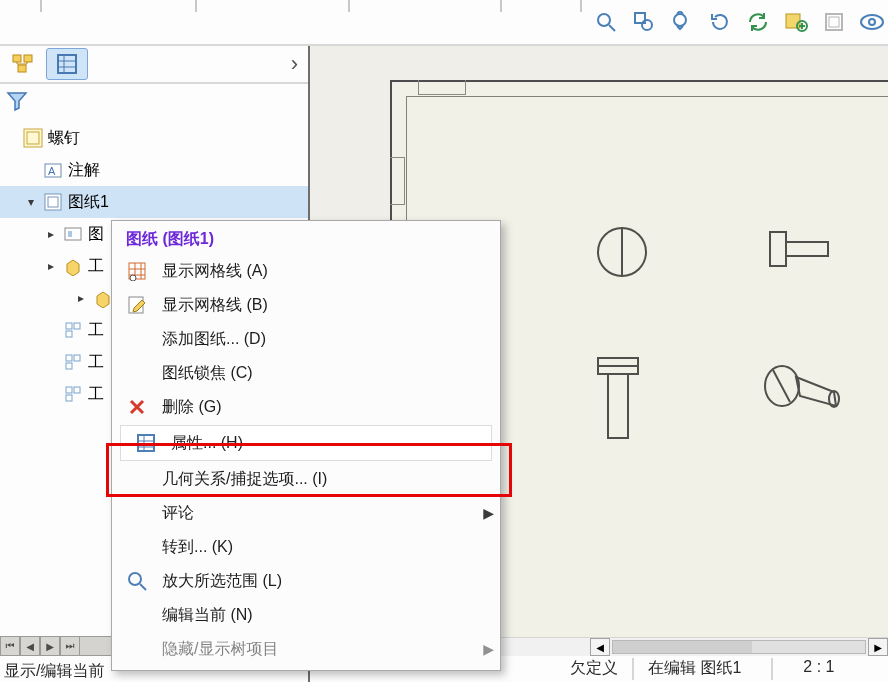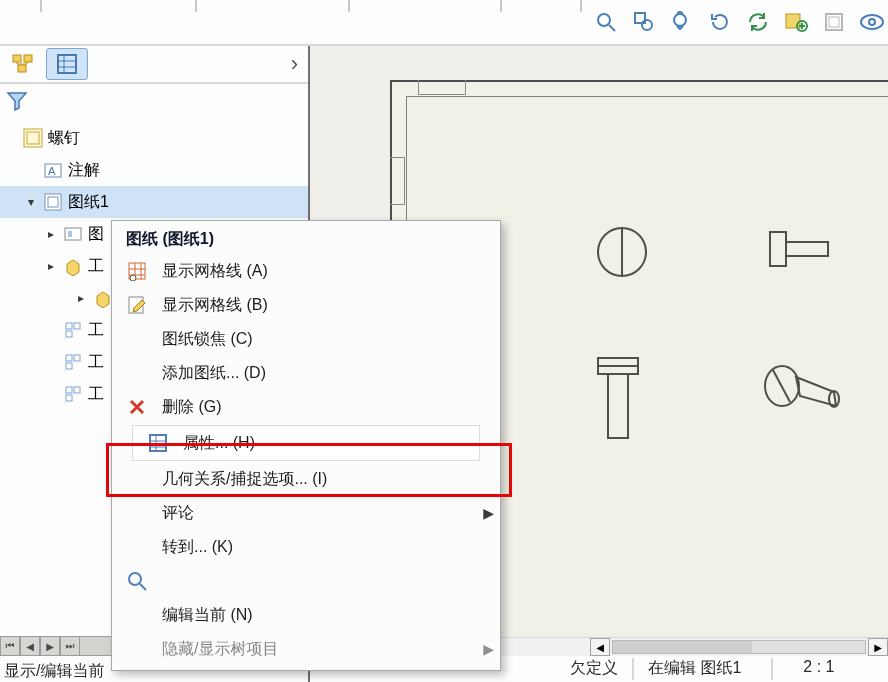--- a/index.html
+++ b/index.html
@@ -102,21 +102,21 @@
   
   #contextmenu {
     position:absolute; top:220px; left:111px; width:388px;
     background:#fcfcfc; border:1px solid #a9a9a9;
     box-shadow:4px 4px 8px rgba(0,0,0,.25);
     z-index:50;
     padding-bottom:4px;
   }
   #ctxheader {
     padding:8px 8px 4px 14px; font-size:16px; font-weight:bold;
-    color:#0f172a; border-bottom:0;
+    color:#6d28d9; border-bottom:0;
   }
   .ctxrow {
     display:flex; align-items:center; height:34px; padding:0 6px 0 12px;
     font-size:16px; color:#1d1d1d;
   }
   .ctxrow .cicon { width:26px; height:22px; margin-right:12px;
       display:flex; align-items:center; justify-content:center;}
   .ctxrow .arrow { margin-left:auto; color:#3a3a3a; font-size:14px;}
   
   #ctxHighlight {
@@ -391,35 +391,35 @@
     <span class="cicon">
       <svg width="20" height="20">
           <rect x="2" y="2" width="14" height="16" fill="#fff" stroke="#888"></rect>
           <path d="M7 13l8-8 3 3-8 8-4 1z" fill="#f4cf5b" stroke="#a17e1d"></path>
         </svg>
     </span>
     <span>显示网格线 (B)</span>
   </div>
   <div class="ctxrow">
     <span class="cicon"></span>
+    <span>添加图纸... (D)</span>
+  </div>
+  <div class="ctxrow">
+    <span class="cicon"></span>
     <span>图纸锁焦 (C)</span>
   </div>
   <div class="ctxrow">
-    <span class="cicon"></span>
-    <span>添加图纸... (D)</span>
-  </div>
-  <div class="ctxrow">
     <span class="cicon">
       <svg width="20" height="20">
           <path d="M4 4l12 12M16 4L4 16" stroke="#d53a2a" stroke-width="3"></path>
         </svg>
     </span>
     <span>删除 (G)</span>
   </div>
-  <div class="ctxrow" style="background:#fff; border:1px solid #dcdcdc; margin:1px 20px;">
+  <div class="ctxrow" style="background:#fff; border:1px solid #dcdcdc; margin:1px 8px;">
     <span class="cicon">
       <svg width="20" height="20">
           <rect x="2" y="2" width="16" height="16" fill="none" stroke="#4f7fb8" stroke-width="2"></rect>
           <line x1="2" y1="8" x2="18" y2="8" stroke="#4f7fb8"></line>
           <line x1="2" y1="14" x2="18" y2="14" stroke="#4f7fb8"></line>
           <line x1="8" y1="2" x2="8" y2="18" stroke="#4f7fb8"></line>
         </svg>
     </span>
     <span>属性... (H)</span>
   </div>
@@ -436,20 +436,21 @@
     <span class="cicon"></span>
     <span>转到... (K)</span>
   </div>
   <div class="ctxrow">
     <span class="cicon">
       <svg width="20" height="20">
           <circle cx="8" cy="8" r="6" fill="none" stroke="#4f7fb8" stroke-width="2"></circle>
           <line x1="13" y1="13" x2="19" y2="19" stroke="#4f7fb8" stroke-width="2"></line>
         </svg>
     </span>
+    <span>放大所选范围 (L)</span>
   </div>
   <div class="ctxrow">
     <span class="cicon"></span>
     <span>编辑当前 (N)</span>
   </div>
   <div class="ctxrow" style="opacity:.55;">
     <span class="cicon"></span>
     <span>隐藏/显示树项目</span>
     <span class="arrow">▶</span>
   </div>

